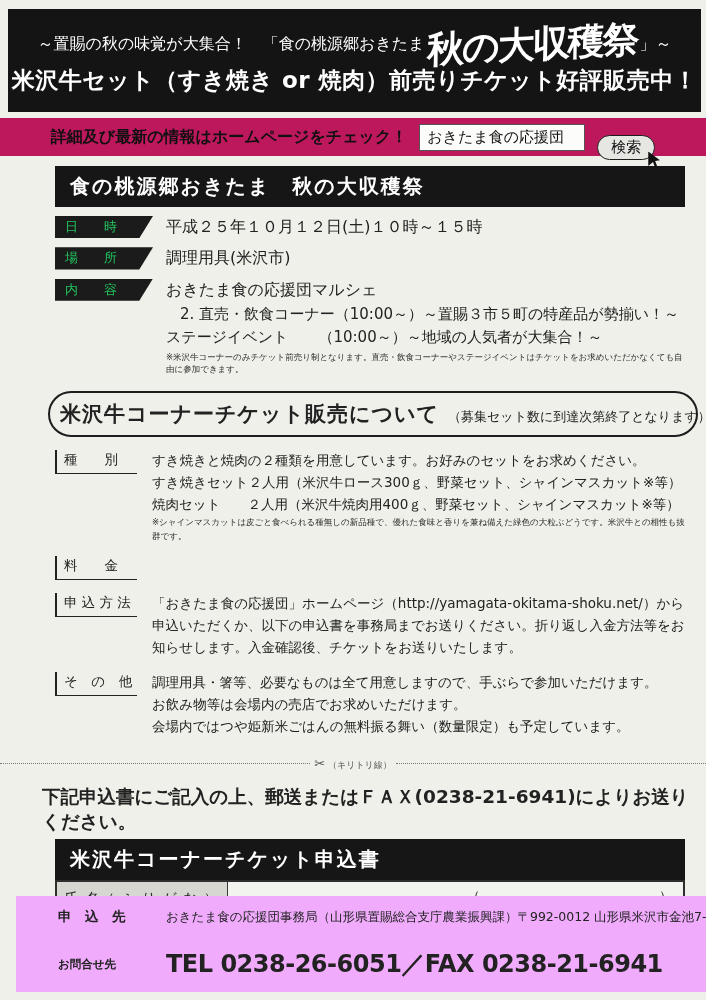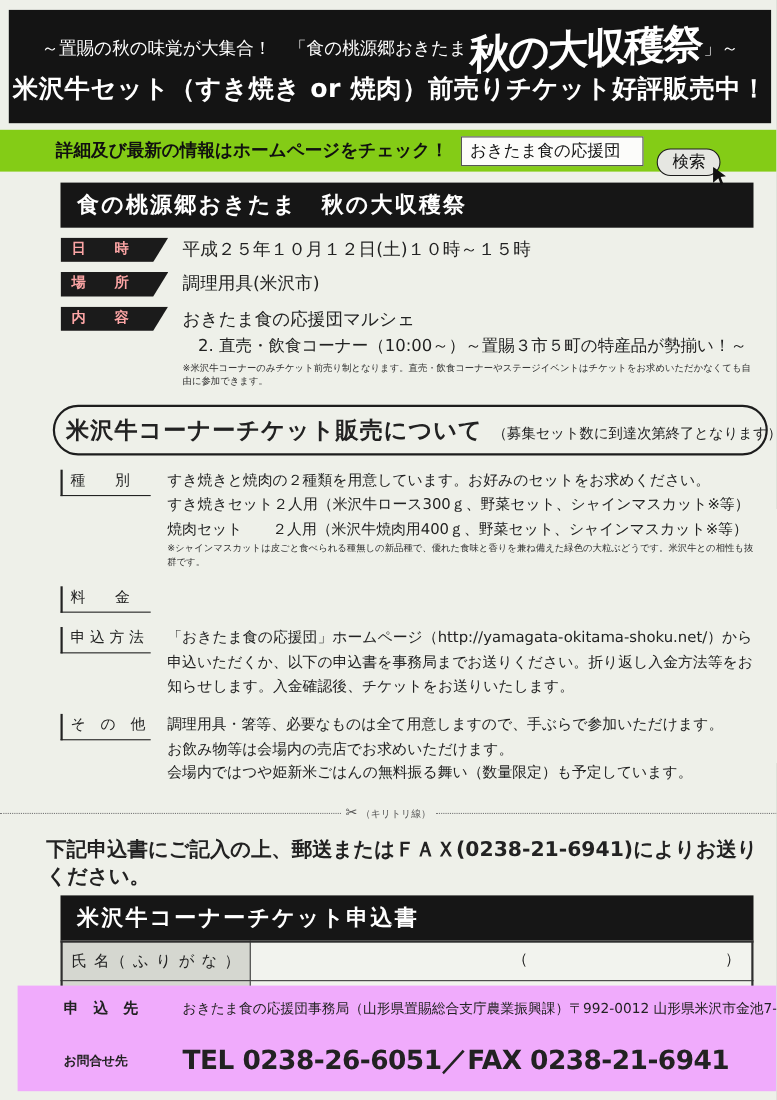--- a/index.html
+++ b/index.html
@@ -15,21 +15,21 @@
   }
   .banner-line1 { font-size:16px; display:flex; align-items:center; white-space:nowrap; }
   .banner-logo {
     display:inline-block; font-family:"DejaVu Serif", serif; font-weight:bold;
     font-size:37px; letter-spacing:-2px; transform:rotate(-3deg) skewX(-4deg);
     margin:0 2px; line-height:1;
   }
   .banner-line2 { font-size:23px; font-weight:bold; letter-spacing:0.5px; }
   
   .searchbar {
-    margin-top:6px; height:38px; background:#84cc16;
+    margin-top:6px; height:38px; background:#be185d;
     display:flex; align-items:center; justify-content:center; gap:12px;
   }
   .searchbar-label { font-size:16px; font-weight:bold; color:#101010; }
   .search-input {
     width:166px; height:27px; background:#fcfcfa; border:1px solid #555;
     font-size:15px; padding:2px 7px; font-family:"DejaVu Sans", sans-serif; color:#111;
   }
   .search-btn {
     position:relative; background:#e6e7e2; border:1.5px solid #1c1c1c; border-radius:14px;
     font-size:15px; padding:2px 13px; color:#111; font-family:"DejaVu Sans", sans-serif; cursor:pointer;margin-top:20px;
@@ -39,21 +39,21 @@
     clip-path:polygon(0 0, 78% 52%, 46% 56%, 62% 92%, 48% 100%, 32% 62%, 0 86%);
   }
   
   .section { margin:10px 0 0 55px; width:630px; }
   .black-header {
     background:#161616; color:#fff; font-size:20px; font-weight:bold;
     padding:7px 15px; letter-spacing:2px;
   }
   .def-row { display:flex; align-items:flex-start; margin-top:9px; }
   .tag {
-    flex:0 0 98px; background:#1b1b1b; color:#fca5a5; font-size:13px; font-weight:bold;
+    flex:0 0 98px; background:#1b1b1b; color:#22c55e; font-size:13px; font-weight:normal;
     padding:3px 16px 3px 10px; clip-path:polygon(0 0,100% 0,86% 100%,0 100%);
     white-space:nowrap; line-height:1.25;
   }
   .def-text { margin-left:13px; font-size:16px; padding-top:1px; }
   .content-lines { margin:2px 0 0 111px; font-size:15px; line-height:1.55; }
   .content-lines .indent { margin-left:14px; }
   .footnote { font-size:8.5px; color:#2d2d2d; margin:3px 0 0 111px; }
   
   .pill {
     margin:15px 8px 0 48px; border:2.5px solid #1d1d1d; border-radius:27px;
@@ -133,20 +133,21 @@
     <div class="def-row">
       <span class="tag">場　　所</span>
       <span class="def-text">調理用具(米沢市)</span>
     </div>
     <div class="def-row">
       <span class="tag">内　　容</span>
       <span class="def-text">おきたま食の応援団マルシェ</span>
     </div>
     <div class="content-lines">
       <div class="indent">2. 直売・飲食コーナー（10:00～）～置賜３市５町の特産品が勢揃い！～</div>
+      <div>ステージイベント　　（10:00～）～地域の人気者が大集合！～</div>
     </div>
     <div class="footnote">※米沢牛コーナーのみチケット前売り制となります。直売・飲食コーナーやステージイベントはチケットをお求めいただかなくても自由に参加できます。</div>
   </div>
 
   <div class="pill">
     <span class="pill-main">米沢牛コーナーチケット販売について</span>
     <span class="pill-sub">（募集セット数に到達次第終了となります）</span>
   </div>
 
   <div class="spec-row">

